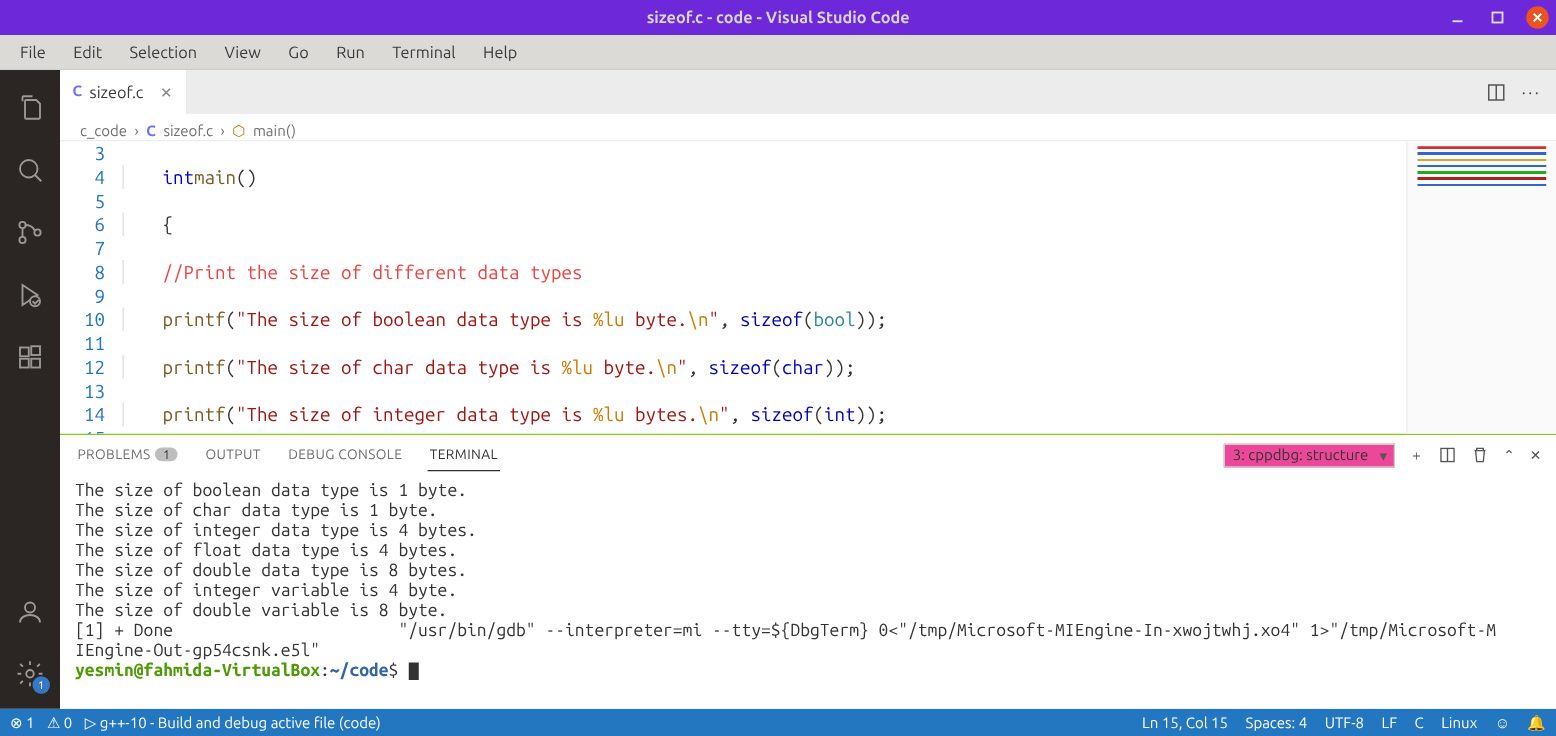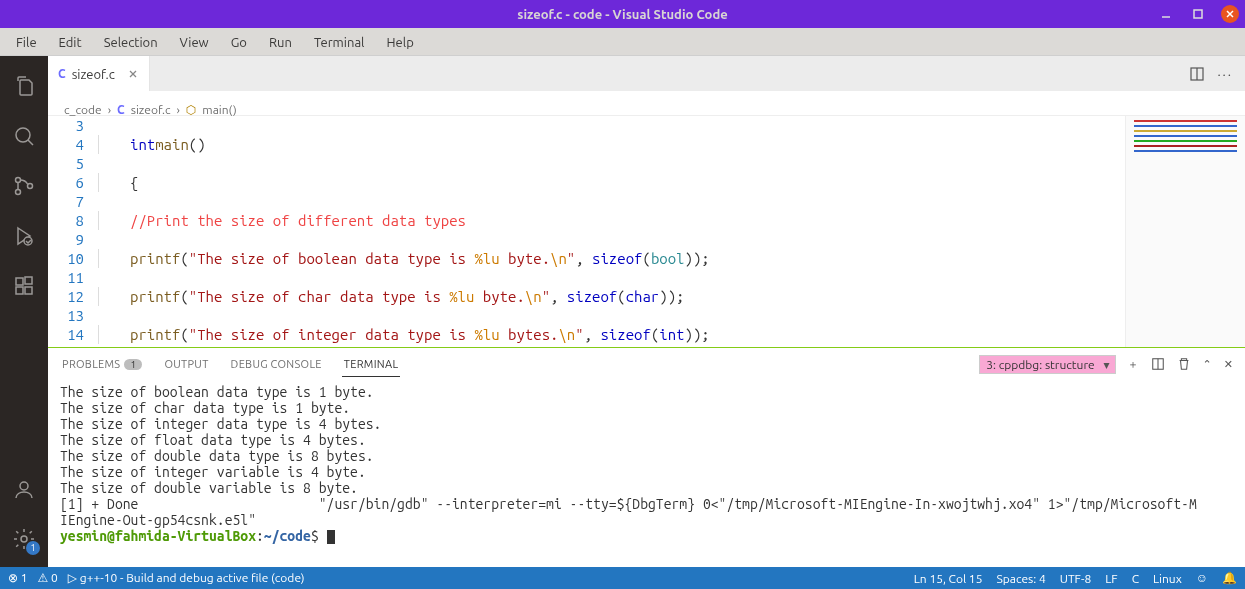--- a/index.html
+++ b/index.html
@@ -51,21 +51,21 @@
   gap: 6px;
 }
 .act-icon { width:48px; height:44px; display:flex; align-items:center; justify-content:center; color:#9b9896; cursor:pointer; position:relative; }
 .act-bottom { margin-top:auto; margin-bottom:6px; display:flex; flex-direction:column; gap:6px;}
 .badge { position:absolute; bottom:6px; right:8px; background:#3478c6; color:#fff; border-radius:50%; font-size:9px; width:14px; height:14px; display:flex; align-items:center; justify-content:center;}
 .editor-area { flex:1; display:flex; flex-direction:column; background:#fff; min-width:0;}
 .tabs-row { height:35px; background:#ececec; display:flex; align-items:stretch; }
 .tab { background:#fff; display:flex; align-items:center; padding:0 10px; gap:6px; border-right:1px solid #e4e4e4; color:#3b3a39; font-size:13px;}
 .tab-icon { color:#6c6cff; font-weight:bold; font-size:12px;}
 .tab-actions { margin-left:auto; display:flex; align-items:center; gap:12px; padding-right:12px; color:#4a4a4a;}
-.breadcrumb { height:22px; display:flex; align-items:flex-start; padding:12px 16px; gap:6px; color:#6e6e6e; font-size:12px; border-bottom:1px solid #eee;}
+.breadcrumb { height:22px; display:flex; align-items:flex-end; padding:0 16px; gap:6px; color:#6e6e6e; font-size:12px; border-bottom:1px solid #eee;}
 .bib { color:#6c6cff; font-weight:bold;}
 .code-body { flex:1; display:flex; overflow:hidden; position:relative;}
 .gutter { width:50px; text-align:right; padding-right:14px; color:#2376c0; font-family:"Ubuntu Mono","Consolas",monospace; font-size:15px; line-height:19px; padding-top:0;}
 .gutter div { height:19px; }
 .code { flex:1; font-family:"Ubuntu Mono","Consolas",monospace; font-size:15px; line-height:19px; white-space:pre; color:#333; position:relative;}
 .code .line { height:19px; display:flex;}
 .ind { display:inline-block; width:8px; border-left:1px solid #ddd; margin-right:24px;}
 .kw { color:#0000c0;}
 .fn { color:#7a5c20;}
 .str { color:#a31515;}
@@ -74,21 +74,21 @@
 .cmt { color:#ef4444;}
 .minimap { width:120px; background:#fafafa; border-left:1px solid #eee; position:relative;}
 .mm-blob { position:absolute; top:4px; left:8px; right:8px; height:60px; background:
   linear-gradient(#c33 0 2px, transparent 2px 5px, #36c 5px 7px, transparent 7px 10px, #ca3 10px 12px, transparent 12px 15px, #36c 15px 17px, transparent 17px 20px, #2a2 20px 22px, transparent 22px 25px, #a22 25px 27px, transparent 27px 30px, #36c 30px 32px, transparent 32px);}
 .panel { height:220px; border-top:1px solid #84cc16; display:flex; flex-direction:column;}
 .panel-tabs { display:flex; align-items:center; height:32px; padding:0 12px; gap:18px; font-size:11px; color:#6e6e6e;}
 .ptab { cursor:pointer; padding:6px 2px; letter-spacing:0.3px;}
 .ptab.active { color:#333; border-bottom:1px solid #333;}
 .pbadge { background:#bdbdbd; color:#333; border-radius:8px; padding:0 6px; font-size:10px; margin-left:4px;}
 .panel-actions { margin-left:auto; display:flex; align-items:center; gap:12px; color:#555;}
-.terminal-select { border:1px solid #ccc; background:#f9a8d4; padding:2px 20px 2px 6px; font-size:12px; color:#333; position:relative;}
+.terminal-select { border:1px solid #ccc; background:#ec4899; padding:2px 20px 2px 6px; font-size:12px; color:#333; position:relative;}
 .terminal-select::after{content:"▾"; position:absolute; right:5px; top:2px; color:#555;}
 .term-body { flex:1; padding:4px 12px; font-family:"Ubuntu Mono","Consolas",monospace; font-size:14px; line-height:16px; color:#333; overflow:hidden;}
 .tl { white-space:pre; }
 .prompt-user{color:#4e9a06; font-weight:bold;text-align:right;}
 .prompt-path{color:#3465a4; font-weight:bold;}
 .cursor-block{ display:inline-block; width:8px; height:14px; background:#333; vertical-align:middle;}
 .statusbar {
   height:22px; background:#2376c0; color:#fff; display:flex; align-items:center; font-size:12px; padding:0 8px; gap:12px;
 }
 .sb-left{display:flex; gap:10px; align-items:center;}

